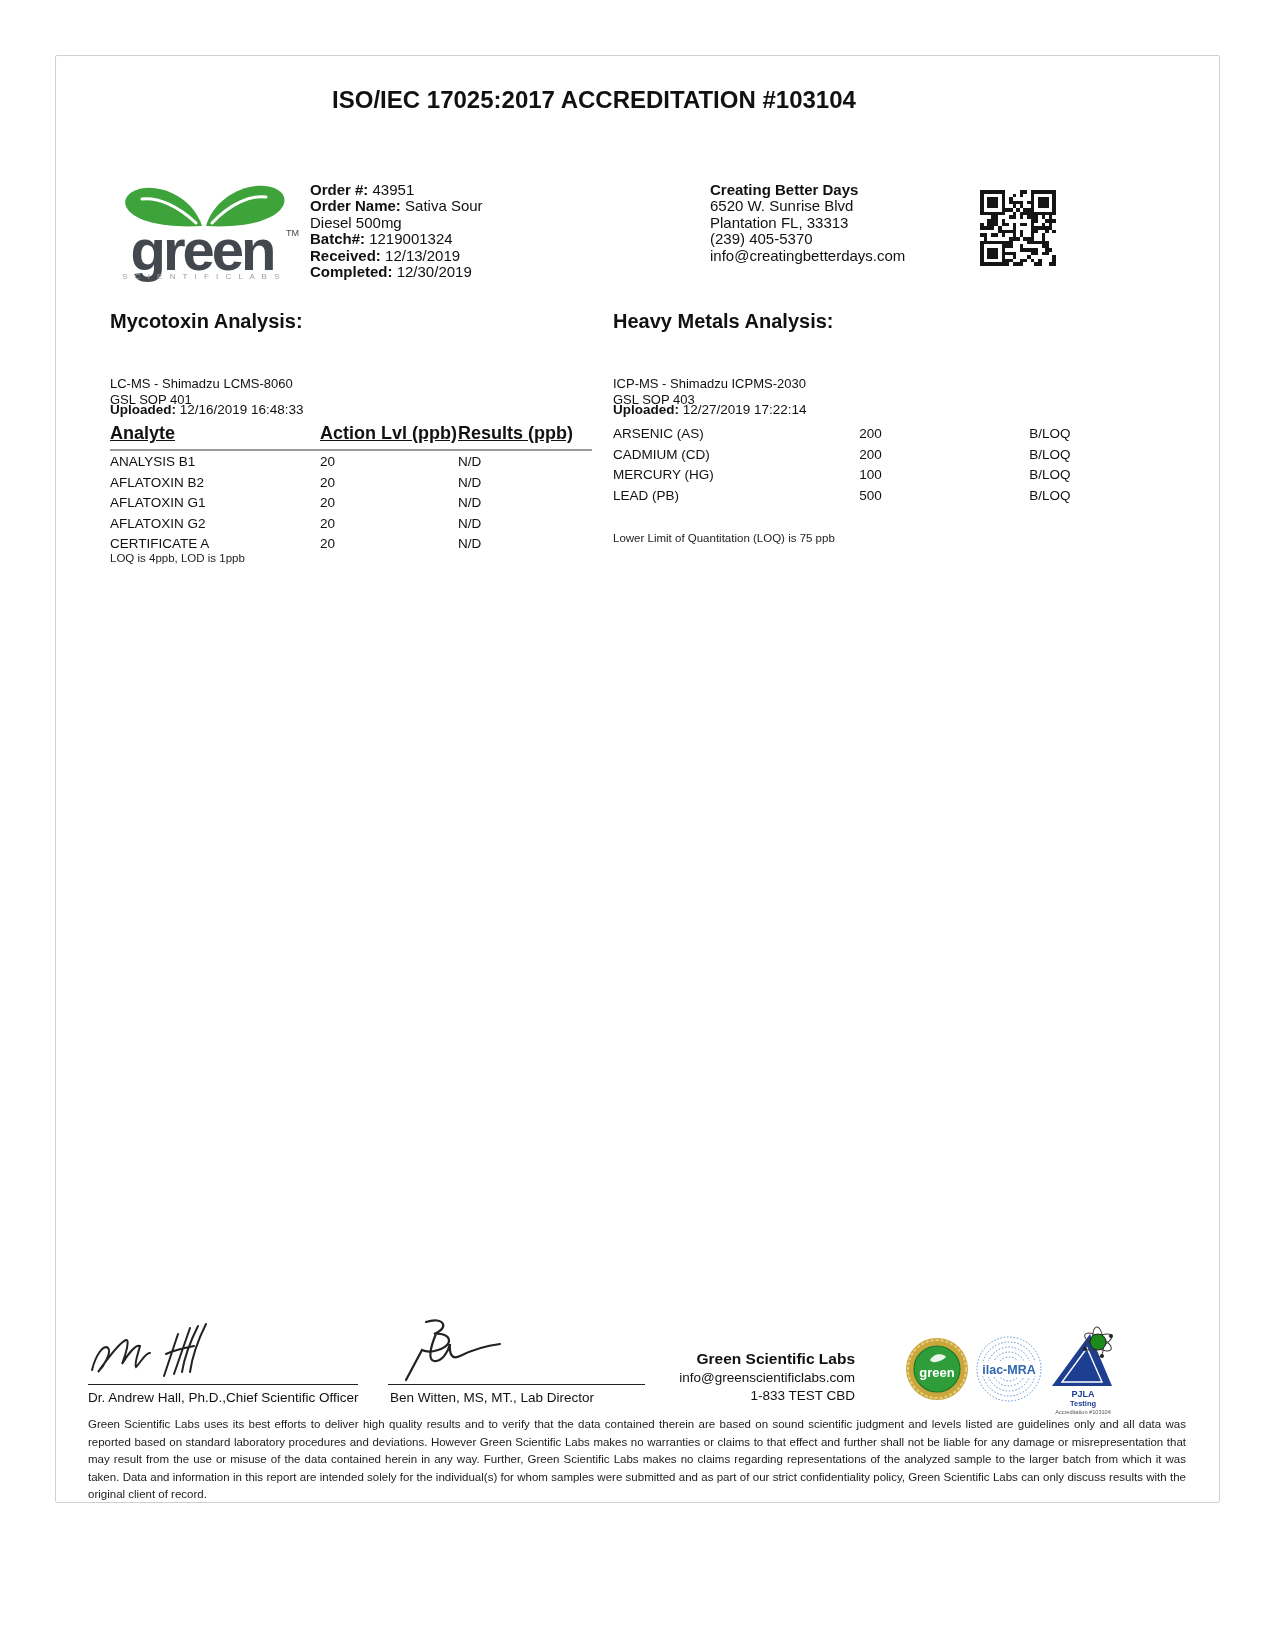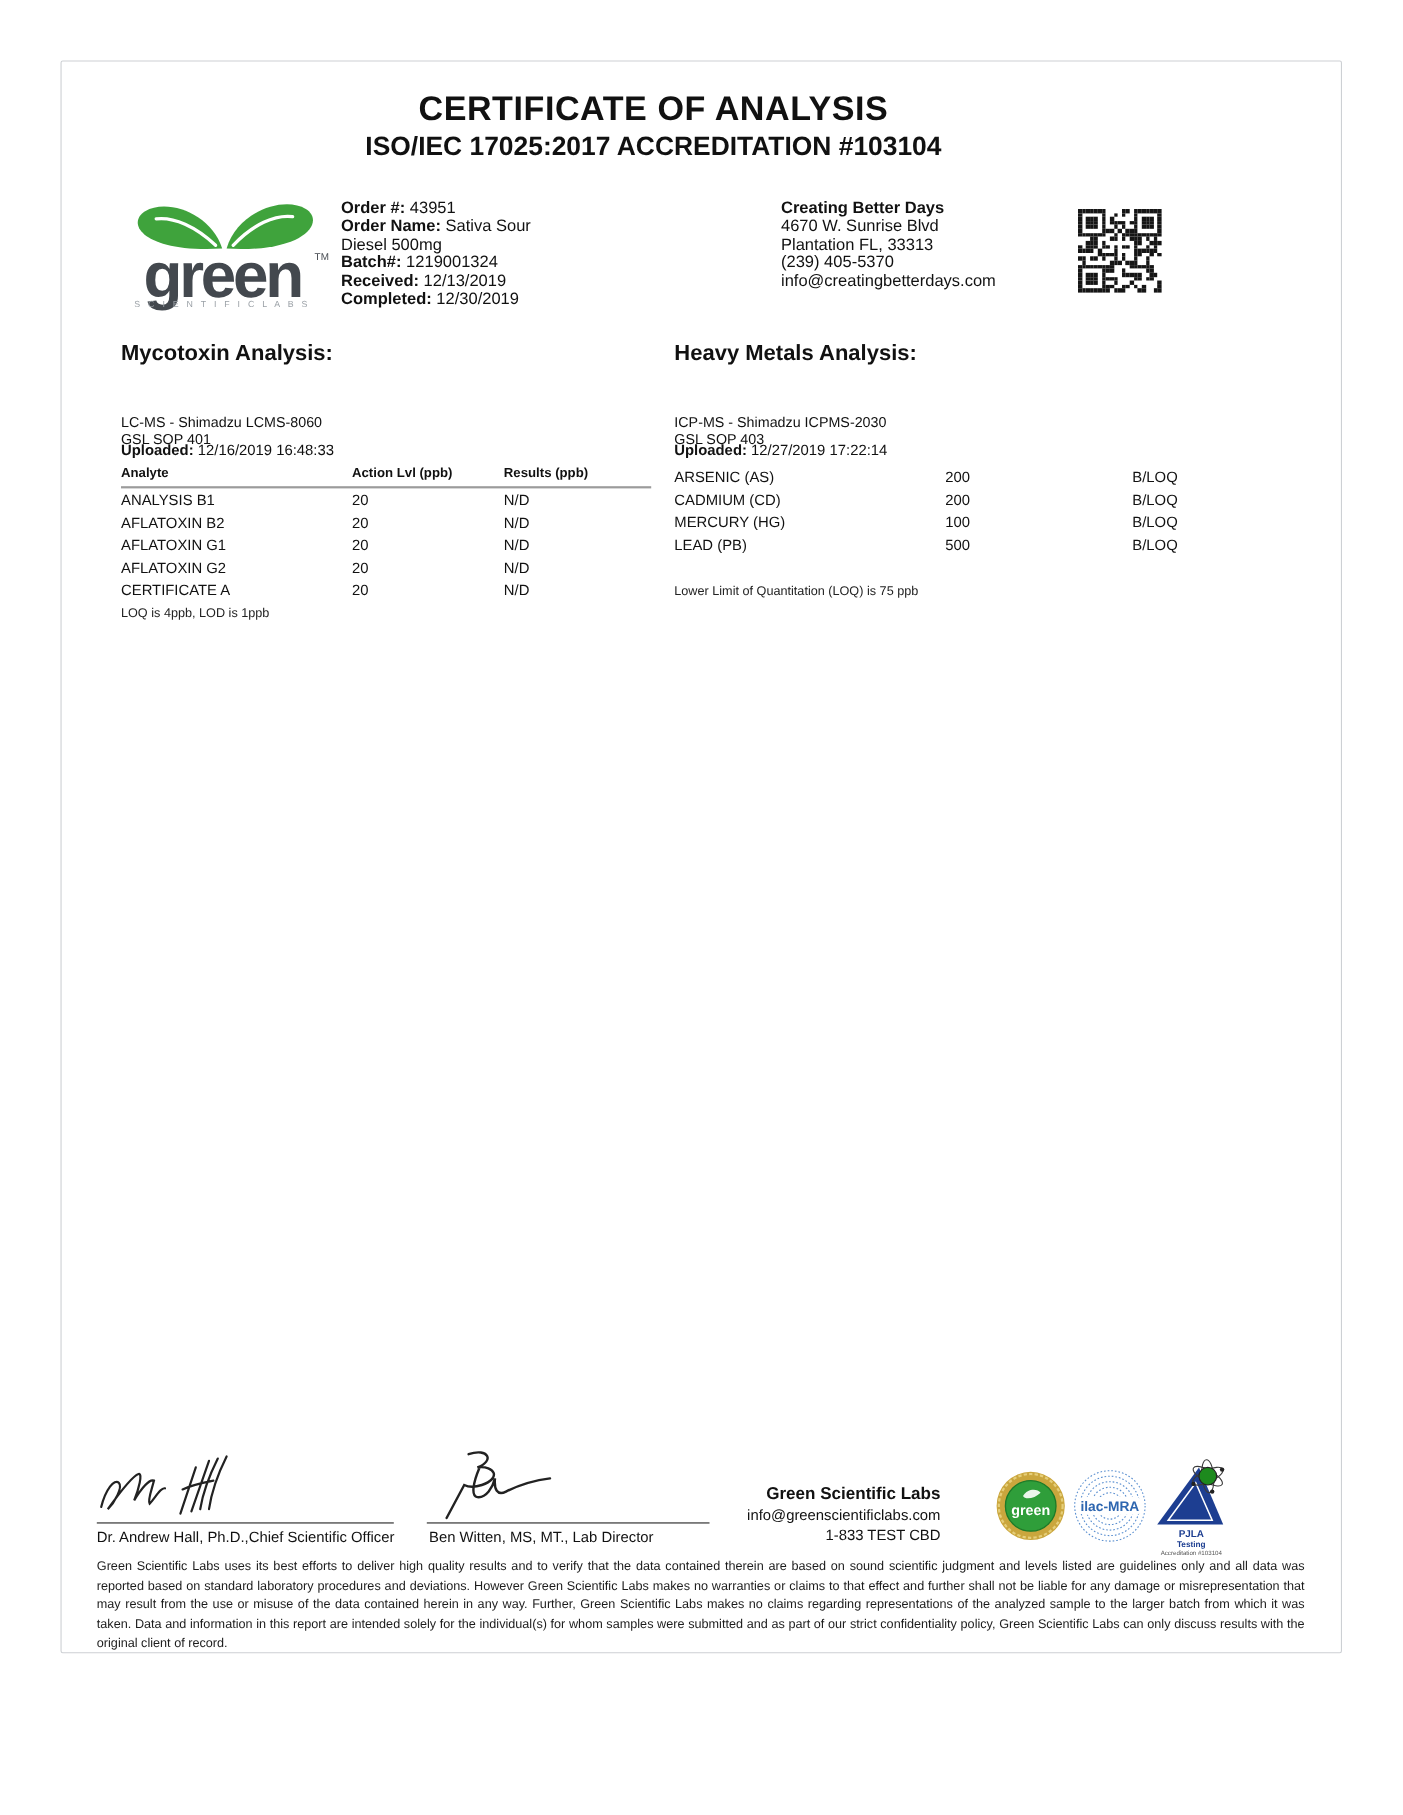--- a/index.html
+++ b/index.html
@@ -37,21 +37,21 @@
   .col-left{left:110px;width:482px;}
   .col-right{left:613px;width:524px;}
   .sec-head{position:absolute;top:0;left:0;font-size:20px;font-weight:bold;}
   .instrument{position:absolute;top:46px;left:0;font-size:13px;line-height:16px;margin-top:20px;}
   .uploaded{position:absolute;top:92px;left:0;font-size:13.5px;}
   .uploaded b{font-weight:bold;}
   .tbl{position:absolute;top:113px;left:0;width:100%;}
   .tbl-head,.tbl-row{display:grid;}
   .grid-l{grid-template-columns:210px 138px 134px;}
   .grid-r{grid-template-columns:165px 185px 174px;}
-  .tbl-head{font-size:12px;font-weight:bold;padding-bottom:5px;border-bottom:2.5px solid #9b9b9b;}
+  .tbl-head{font-size:18px;font-weight:bold;padding-bottom:5px;border-bottom:2.5px solid #9b9b9b;text-decoration:underline;}
   .tbl-row{font-size:13.5px;padding:3px 0 2.5px 0;}
   .grid-r .c2,.grid-r .c3{text-align:center;}
   .footnote{position:absolute;left:0;font-size:11.5px;color:#222;}
   .fn-left{top:242px;}
   .fn-right{top:222px;}
 
   
   .sig1-svg{left:86px;top:1320px;}
   .sig2-svg{left:392px;top:1314px;}
   .sig-line{border-top:1.6px solid #222;height:0;}
@@ -74,21 +74,20 @@
   
   .disclaimer{left:88px;top:1416px;width:1098px;font-size:11.5px;line-height:17.6px;
     text-align:justify;color:#1c1c1c;}
 </style>
 </head>
 <body>
 
 <div class="page abs"></div>
 
 <div class="abs hdr">
-  <div class="title">CERTIFICATE OF ANALYSIS</div>
   <div class="subtitle">ISO/IEC 17025:2017 ACCREDITATION #103104</div>
 </div>
 
 <div class="abs logo">
   <svg width="192" height="98" viewBox="0 0 192 98">
     <path d="M96,40 C86,8 46,-6 26,6 C8,17 24,44 96,40 Z" fill="#3fa33c"></path>
     <path d="M90,37 C72,20 52,11 36,13" fill="none" stroke="#ffffff" stroke-width="3" stroke-linecap="round"></path>
     <path d="M100,40 C110,6 152,-8 172,4 C190,15 172,44 100,40 Z" fill="#3fa33c"></path>
     <path d="M106,37 C124,18 144,9 160,11" fill="none" stroke="#ffffff" stroke-width="3" stroke-linecap="round"></path>
     <text x="96" y="84" font-size="58" font-weight="bold" fill="#43484e" text-anchor="middle" letter-spacing="-3">green</text>
@@ -100,21 +99,21 @@
 <div class="abs order">
   <div><b>Order #:</b> <span>43951</span></div>
   <div><b>Order Name:</b> <span>Sativa Sour Diesel 500mg</span></div>
   <div><b>Batch#:</b> <span>1219001324</span></div>
   <div><b>Received:</b> <span>12/13/2019</span></div>
   <div><b>Completed:</b> <span>12/30/2019</span></div>
 </div>
 
 <div class="abs client">
   <div><b>Creating Better Days</b></div>
-  <div>4670 W. Sunrise Blvd</div>
+  <div>6520 W. Sunrise Blvd</div>
   <div>Plantation FL, 33313</div>
   <div>(239) 405-5370</div>
   <div>info@creatingbetterdays.com</div>
 </div>
 
 <div class="abs qr-wrap">
   <div class="qr" id="qr">
       <i class="b"></i>
       <i class="b"></i>
       <i class="b"></i>

